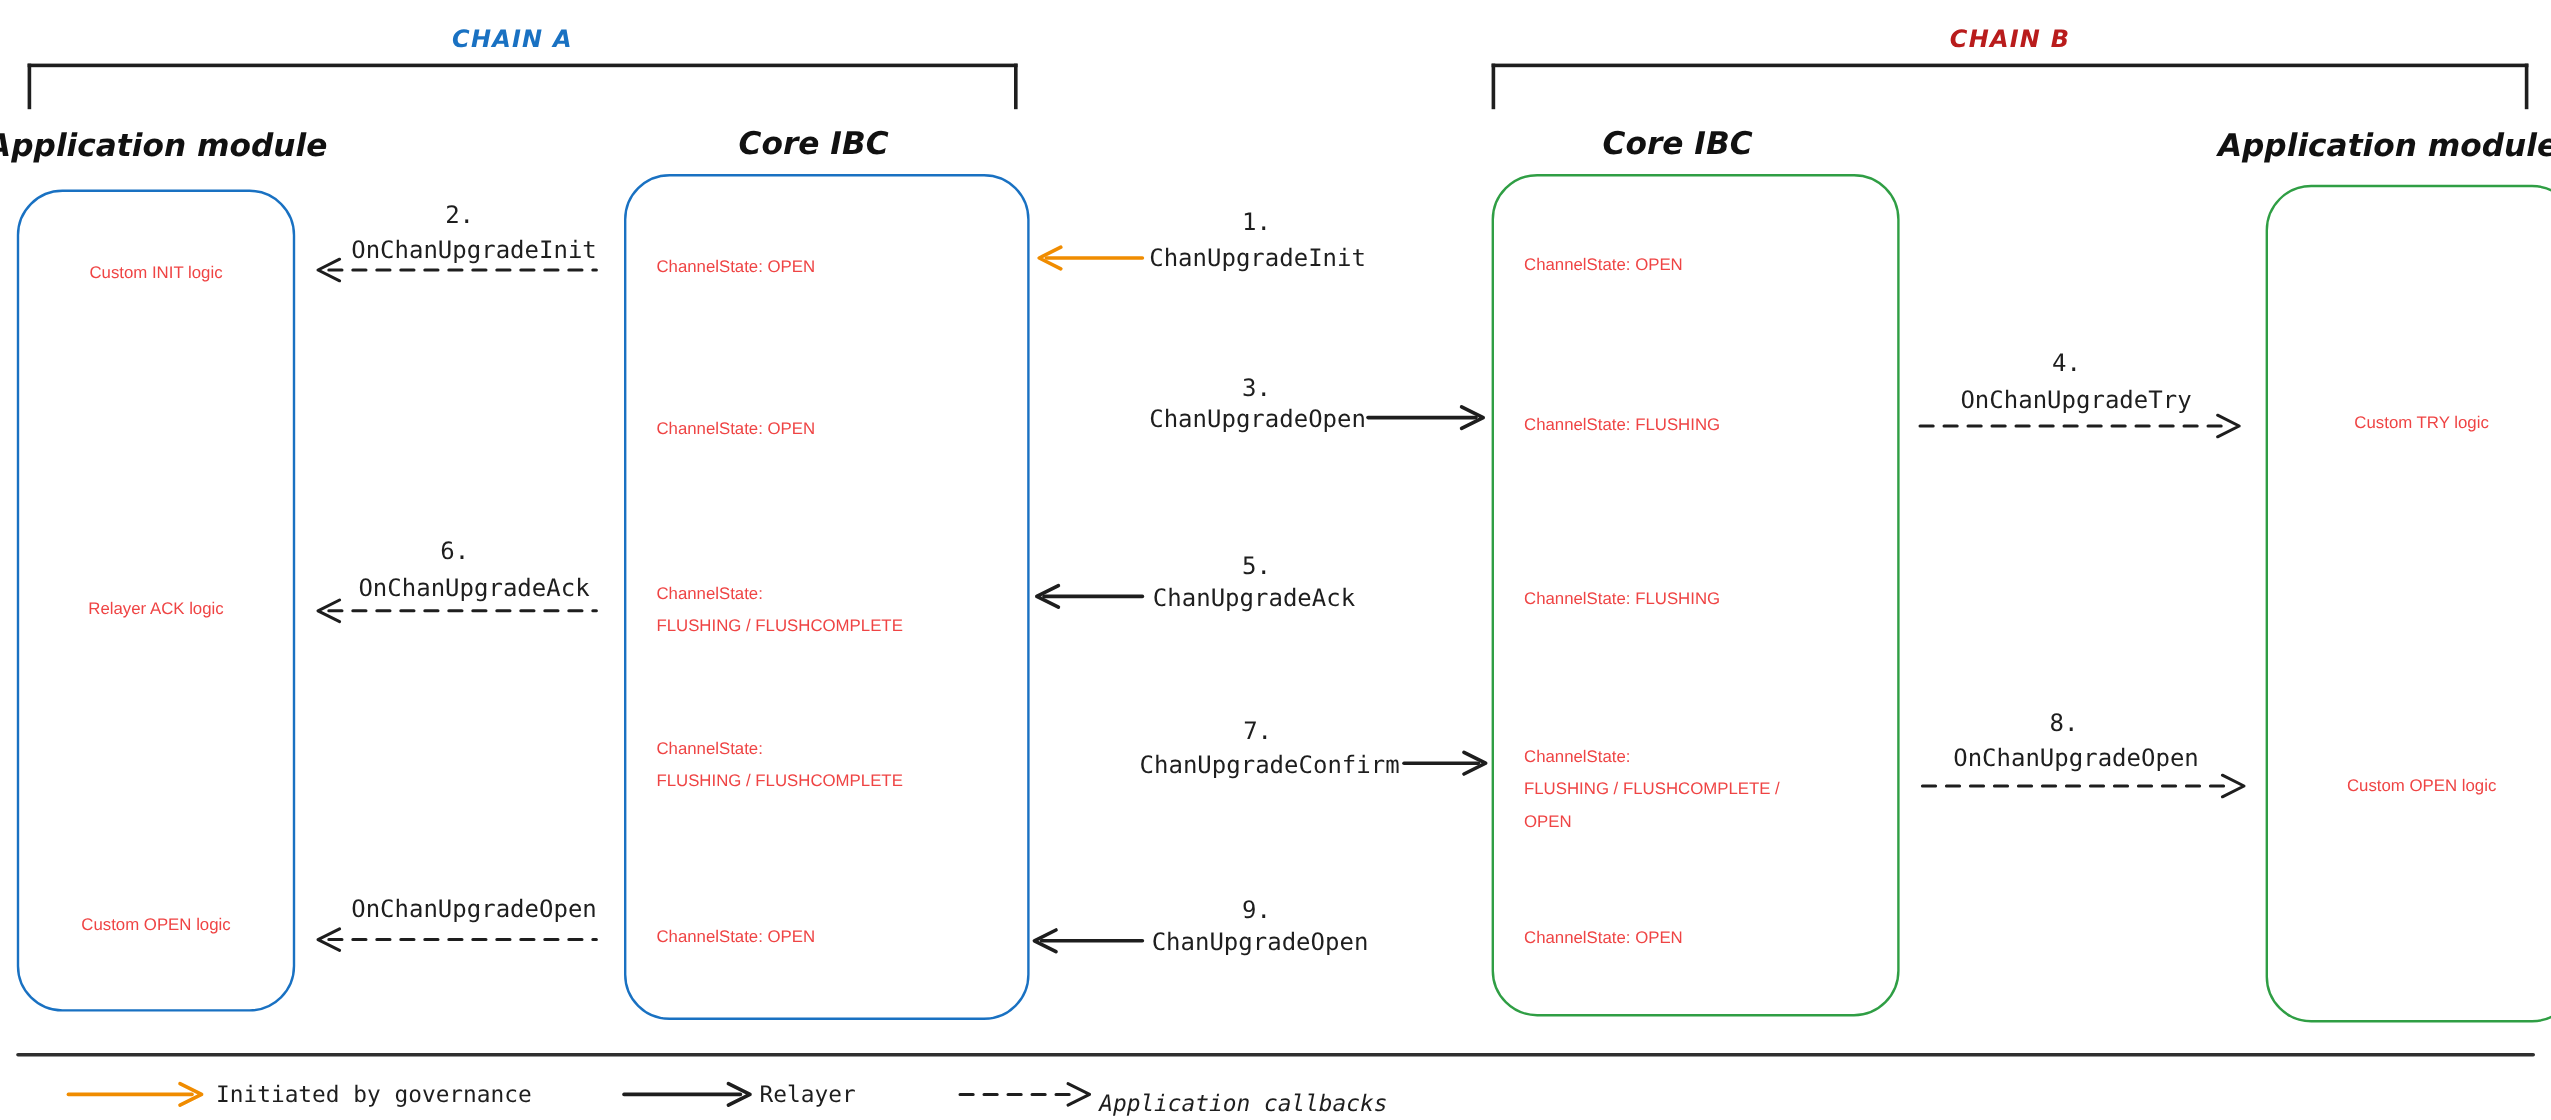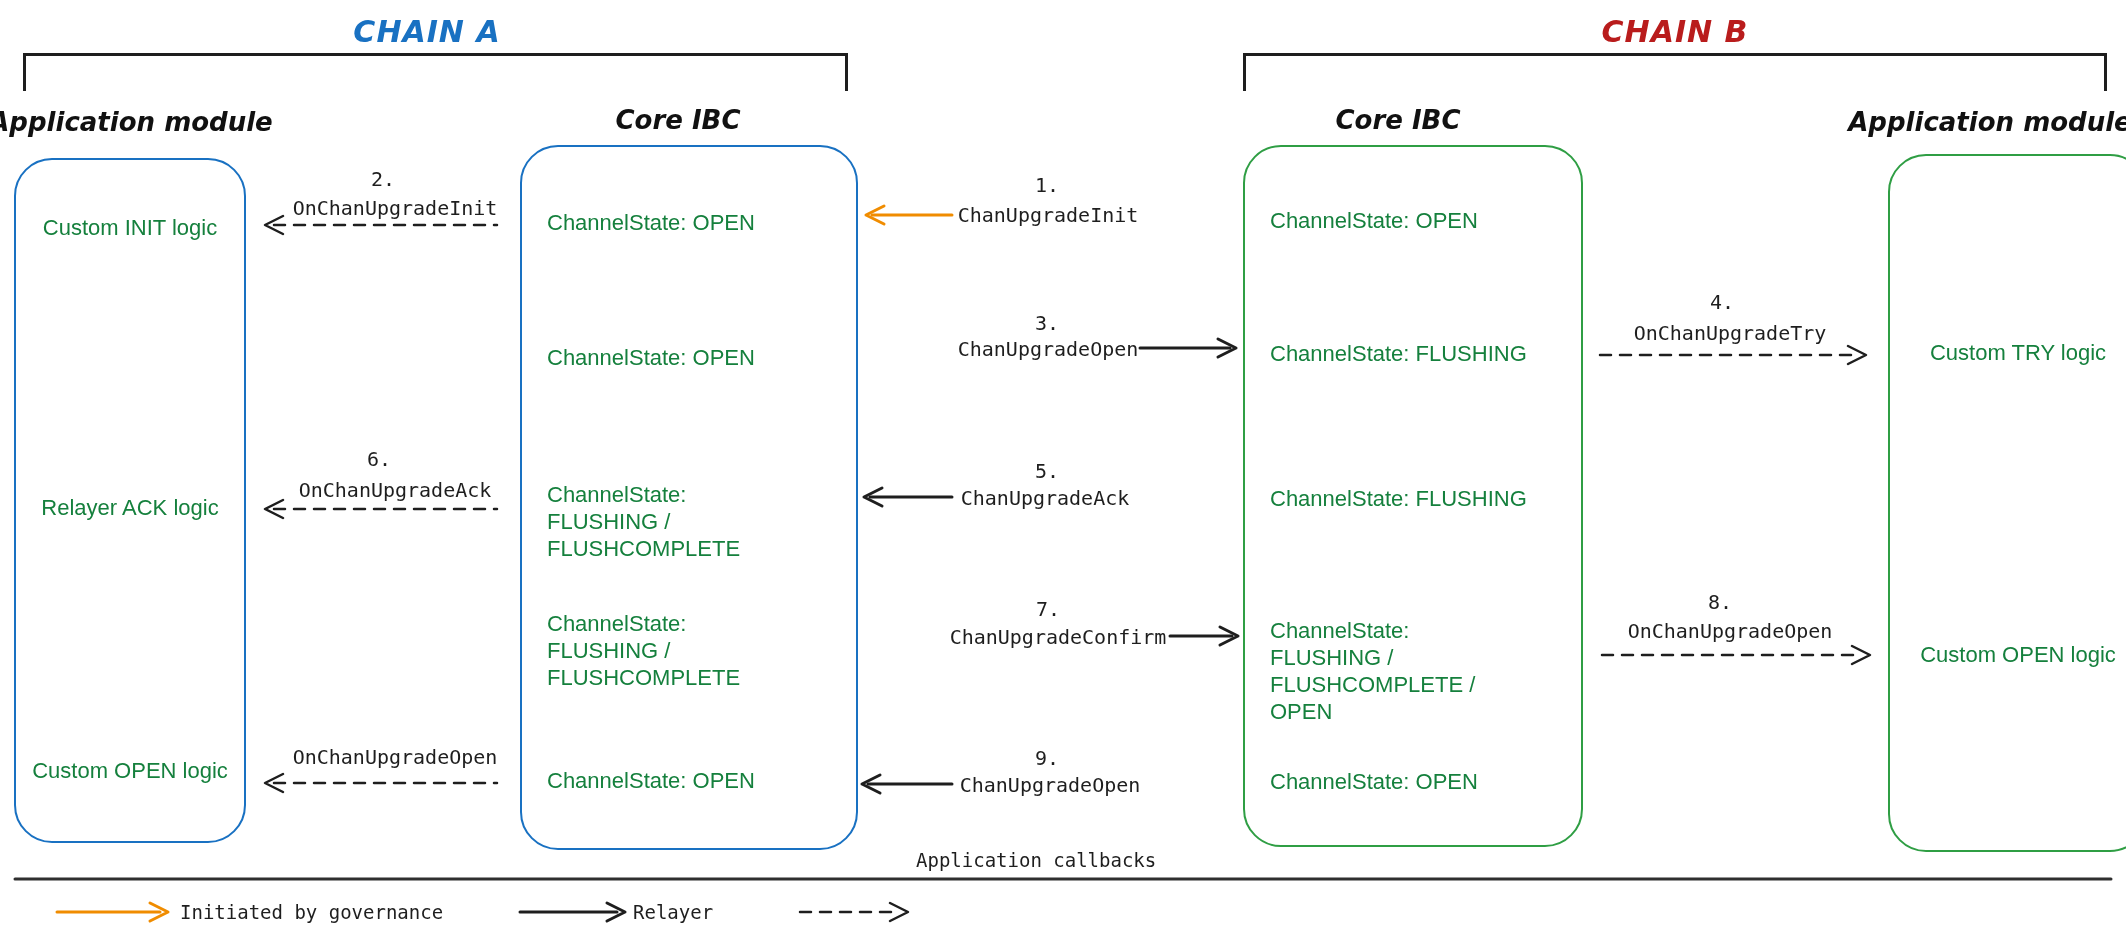--- a/index.html
+++ b/index.html
@@ -3,27 +3,27 @@
 <meta charset="utf-8">
 <style>
   html,body{margin:0;padding:0;background:#ffffff;}
   .canvas{
     position:relative;width:2126px;height:933px;background:#ffffff;
     font-family:"Liberation Sans",sans-serif;color:#1e1e1e;overflow:hidden;
   }
   .hand{
     font-family:"DejaVu Sans",sans-serif;font-style:italic;font-weight:600;white-space:nowrap;
   }
-  .chain-label{position:absolute;transform:translateX(-50%);font-size:30px;line-height:38px;letter-spacing:1px;}
+  .chain-label{position:absolute;transform:translateX(-50%);font-size:20px;line-height:38px;letter-spacing:1px;}
   .col-label{position:absolute;transform:translateX(-50%);font-size:26px;line-height:34px;color:#111;}
   .bracket{position:absolute;box-sizing:border-box;border:3px solid #1e1e1e;border-bottom:none;background:transparent;}
   .box{position:absolute;box-sizing:border-box;border-radius:38px;background:#fff;}
   .box.blue{border:2.5px solid #1971c2;}
   .box.green{border:2.5px solid #2f9e44;}
-  .cell{position:absolute;font-size:22px;line-height:27px;white-space:pre-line;color:#15803d;}
+  .cell{position:absolute;font-size:14px;line-height:27px;white-space:pre-line;color:#ef4444;}
   .cell.center{left:0;right:0;text-align:center;}
   .cell.left{left:25px;right:8px;}
   .mono{font-family:"DejaVu Sans Mono","Liberation Mono",monospace;color:#1e1e1e;white-space:nowrap;}
   .msg-num,.msg-label{position:absolute;transform:translateX(-50%);font-size:20px;line-height:26px;}
   .legend-label{position:absolute;font-size:19px;line-height:24px;}
   svg.overlay{position:absolute;left:0;top:0;pointer-events:none;}
 </style>
 </head>
 <body>
 
@@ -87,21 +87,21 @@
   <div class="msg-label mono" style="left:1730px;top:320px;">OnChanUpgradeTry</div>
   <div class="msg-label mono" style="left:1045px;top:485px;">ChanUpgradeAck</div>
   <div class="msg-label mono" style="left:395px;top:477px;">OnChanUpgradeAck</div>
   <div class="msg-label mono" style="left:1058px;top:624px;">ChanUpgradeConfirm</div>
   <div class="msg-label mono" style="left:1730px;top:618px;">OnChanUpgradeOpen</div>
   <div class="msg-label mono" style="left:1050px;top:772px;text-align:right;">ChanUpgradeOpen</div>
   <div class="msg-label mono" style="left:395px;top:744px;">OnChanUpgradeOpen</div>
 
   <div class="legend-label mono" style="left:180px;top:900px;">Initiated by governance</div>
   <div class="legend-label mono" style="left:633px;top:900px;">Relayer</div>
-  <div class="legend-label mono" style="left:916px;top:848px;">Application callbacks</div>
+  <div class="legend-label mono" style="left:916px;top:908px;font-style:italic;">Application callbacks</div>
 
   <svg class="overlay" width="2126" height="933" viewBox="0 0 2126 933" fill="none" stroke-linecap="round" stroke-linejoin="round">
 
     <g stroke="#f08c00" stroke-width="3">
       <line x1="872" y1="215" x2="952" y2="215"></line>
       <polyline points="884,206 866,215 884,224"></polyline>
     </g>
 
     <g stroke="#1e1e1e" stroke-width="2.5">
       <line x1="274" y1="225" x2="497" y2="225" stroke-dasharray="11 9"></line>

